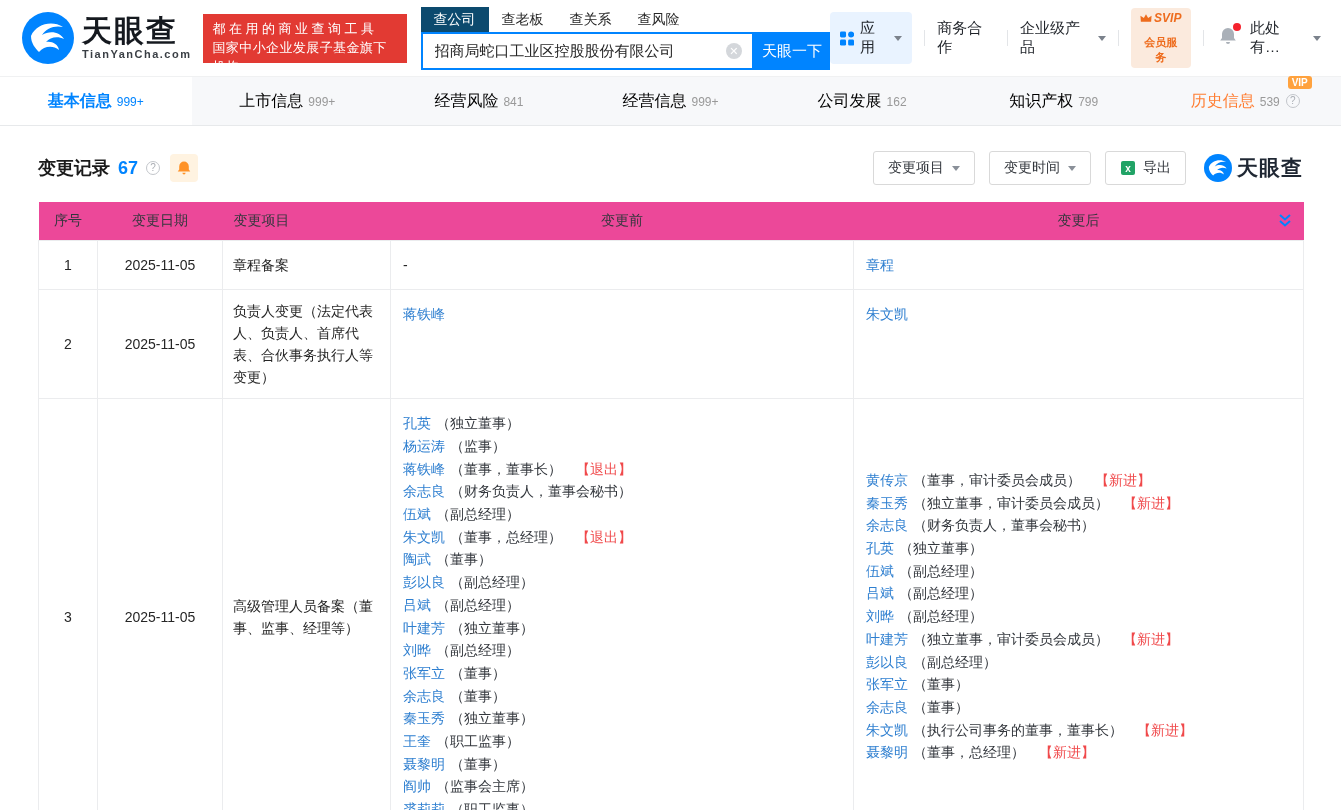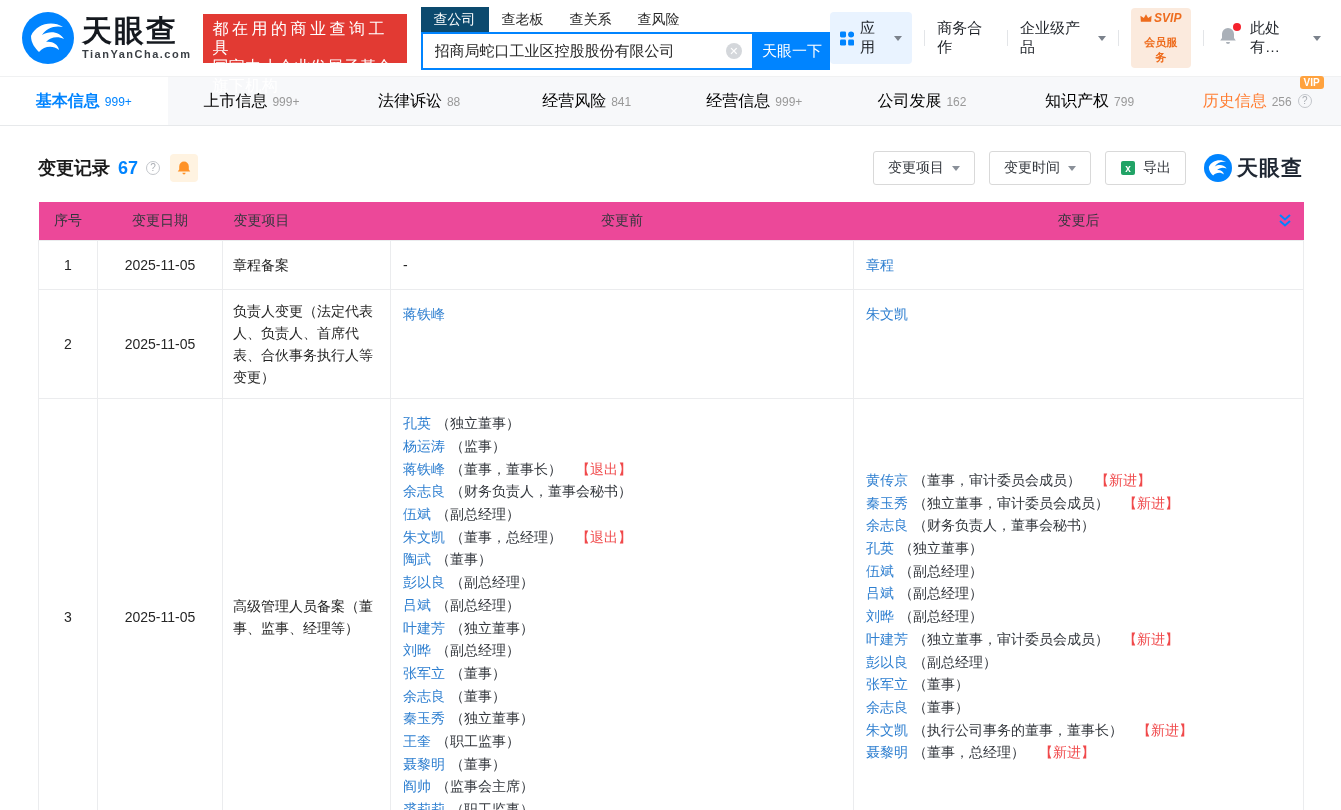--- a/index.html
+++ b/index.html
@@ -7,21 +7,21 @@
     font-family: "Liberation Sans", "DejaVu Sans", sans-serif; color:#262626; }
 
   
   .site-header { height:76px; display:flex; align-items:center; padding:0 20px 0 22px; background:#fff; }
   .logo-block { display:flex; align-items:center; }
   .logo-icon { width:52px; height:52px; flex:none; }
   .logo-texts { margin-left:8px; }
   .logo-name { font-size:30px; font-weight:bold; color:#15191f; letter-spacing:2px; line-height:30px;}
   .logo-domain { font-size:11px; font-weight:bold; color:#3a3f45; letter-spacing:1.5px; margin-top:2px;}
   .banner { margin-left:12px; width:208px; height:49px; background:#e23a33; color:#fff;
-    font-size:16px; line-height:19px; padding:5px 9px; }
+    font-size:13px; line-height:19px; padding:5px 9px; }
   .banner .l1 { letter-spacing:3.5px; }
   .banner .l2 { letter-spacing:0.4px; }
 
   .search-block { margin-left:14px; width:420px; }
   .search-tabs { display:flex; align-items:flex-end; height:26px; }
   .search-tab { font-size:14px; padding:4px 13px 3px; color:#262626; cursor:pointer; }
   .search-tab.active { background:#0c4a6e; color:#fff;padding-left:13px; }
   .search-row { display:flex; height:38px; }
   .search-input-wrap { position:relative; flex:1; border:2px solid #0084ff; background:#fff; display:flex; align-items:center;}
   .search-input { border:none; outline:none; width:100%; height:100%; font-size:15px; color:#262626;
@@ -180,26 +180,20 @@
       </span>
     </div>
     <div class="tab">
       <span class="tab-inner">
         <span class="tab-label">上市信息</span>
         <span class="tab-count">999+</span>
       </span>
     </div>
     <div class="tab">
       <span class="tab-inner">
-        <span class="tab-label">法律诉讼</span>
-        <span class="tab-count">88</span>
-      </span>
-    </div>
-    <div class="tab">
-      <span class="tab-inner">
         <span class="tab-label">经营风险</span>
         <span class="tab-count">841</span>
       </span>
     </div>
     <div class="tab">
       <span class="tab-inner">
         <span class="tab-label">经营信息</span>
         <span class="tab-count">999+</span>
       </span>
     </div>
@@ -211,21 +205,21 @@
     </div>
     <div class="tab">
       <span class="tab-inner">
         <span class="tab-label">知识产权</span>
         <span class="tab-count">799</span>
       </span>
     </div>
     <div class="tab vip">
       <span class="tab-inner">
         <span class="tab-label">历史信息</span>
-        <span class="tab-count">256</span>
+        <span class="tab-count">539</span>
         <span class="vip-badge">VIP</span>
         <span class="q-circle">?</span>
       </span>
     </div>
   </div>
 
 <div class="section-row">
   <span class="section-title">变更记录</span>
   <span class="section-count">67</span>
   <span class="q-circle">?</span>

